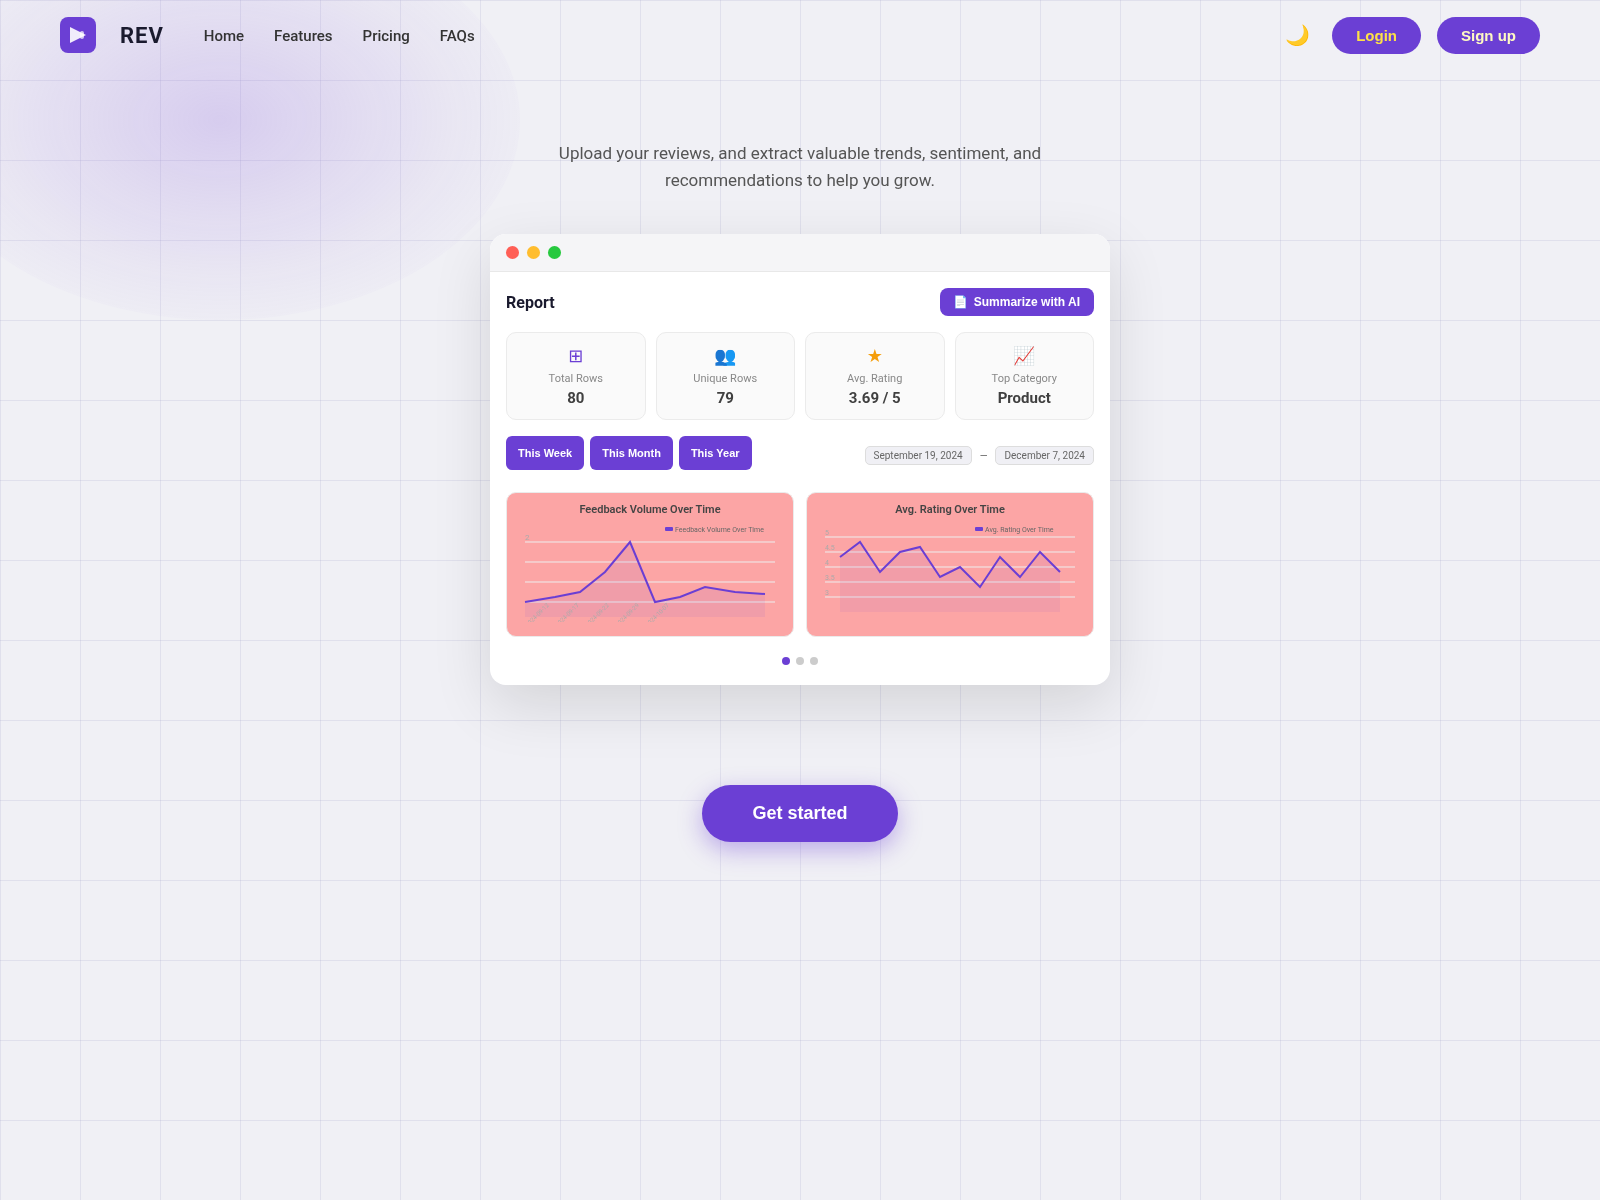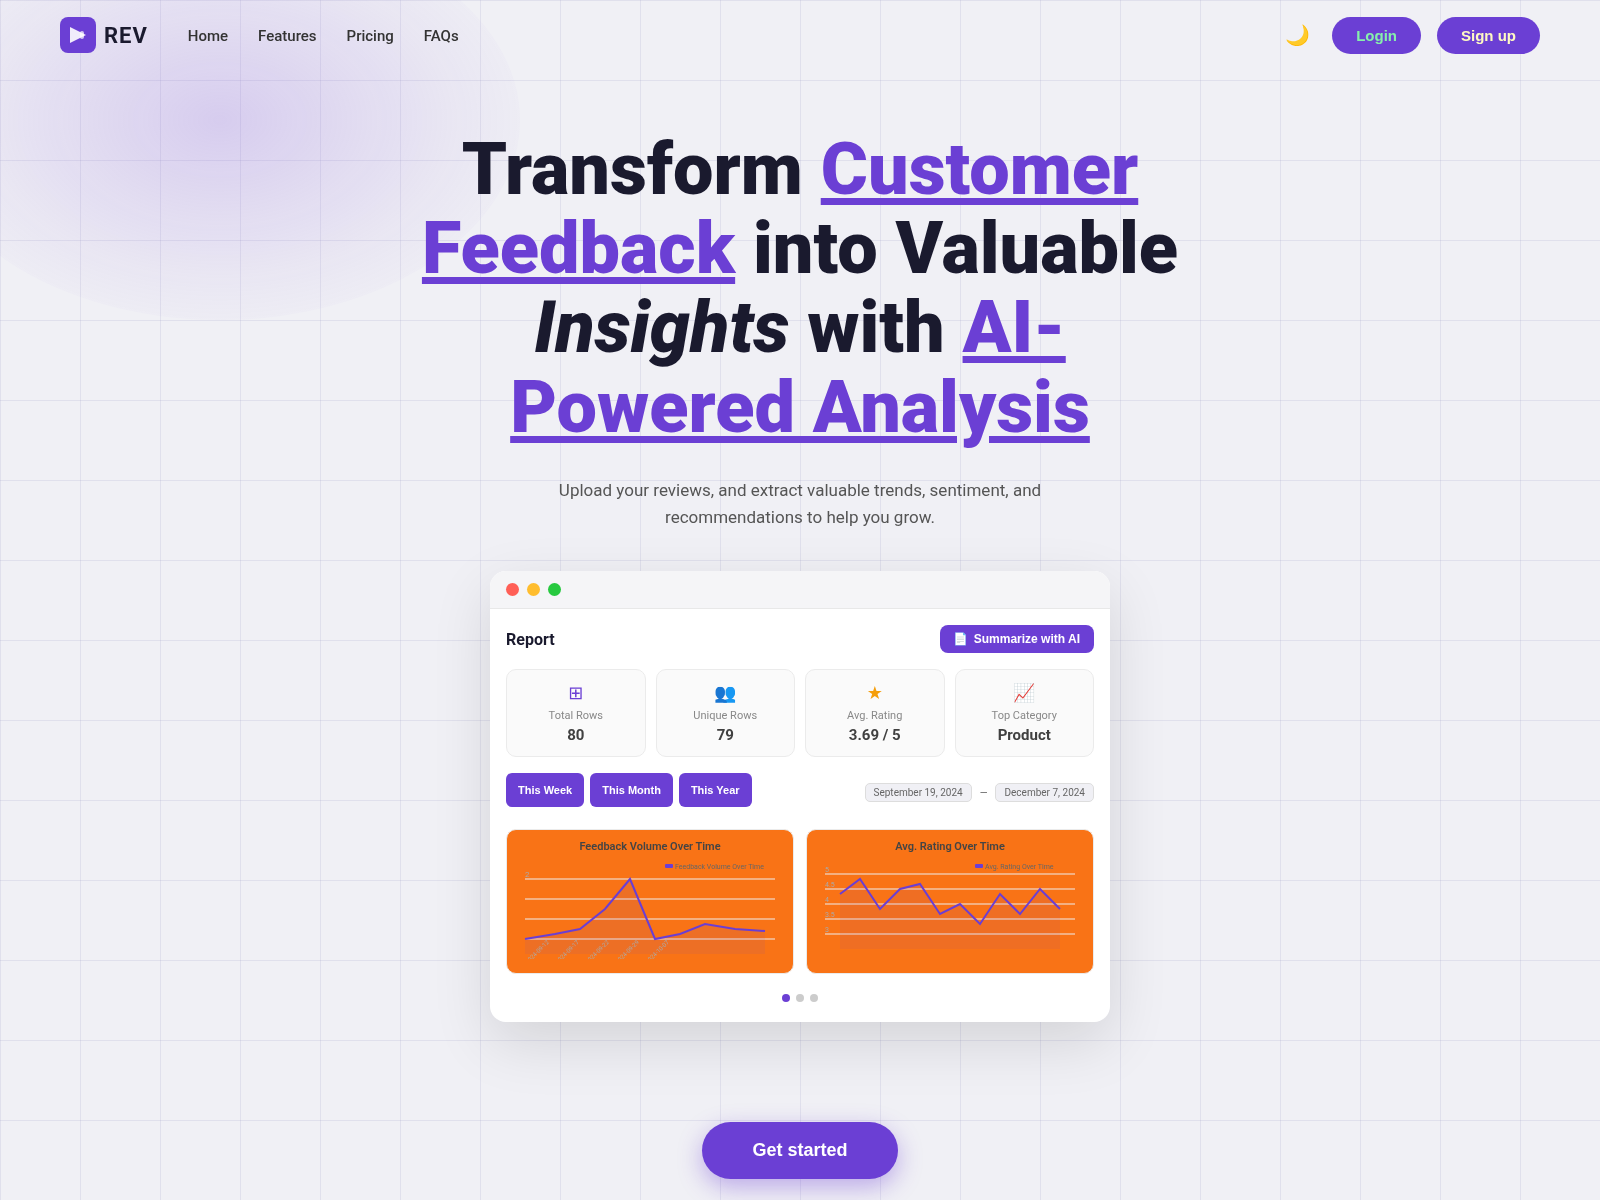--- a/index.html
+++ b/index.html
@@ -51,21 +51,21 @@
 
     .nav-left {
       display: flex;
       align-items: center;
       gap: 40px;
     }
 
     .logo {
       display: flex;
       align-items: center;
-      gap: 8px;
+      gap: 24px;
       text-decoration: none;
     }
 
     .logo-icon {
       width: 36px;
       height: 36px;
     }
 
     .logo-text {
       font-size: 22px;
@@ -100,21 +100,21 @@
       border: none;
       cursor: pointer;
       font-size: 20px;
       color: #333;
       padding: 6px;
       border-radius: 50%;
     }
 
     .btn-login {
       background: #6b3fd4;
-      color: #86efac;
+      color: #fde047;
       border: none;
       padding: 10px 24px;
       border-radius: 24px;
       font-size: 15px;
       font-weight: 600;
       cursor: pointer;
     }
 
     .btn-signup {
       background: #6b3fd4;
@@ -266,21 +266,21 @@
 
     
     .charts-area {
       display: grid;
       grid-template-columns: 1fr 1fr;
       gap: 12px;
       margin-bottom: 12px;
     }
 
     .chart-container {
-      background: #f97316;
+      background: #fca5a5;
       border: 1px solid #ebebeb;
       border-radius: 10px;
       padding: 10px;
     }
 
     .chart-title {
       font-size: 11px;
       font-weight: 600;
       color: #444;
       margin-bottom: 6px;
@@ -372,24 +372,20 @@
     </ul>
   </div>
   <div class="nav-right">
     <button class="dark-mode-btn">🌙</button>
     <button class="btn-login">Login</button>
     <button class="btn-signup">Sign up</button>
   </div>
 </nav>
 
 <section class="hero">
-  <h1 class="hero-title">
-    <span class="text-black">Transform </span><span class="text-purple">Customer Feedback</span><span class="text-black"> into Valuable </span><br>
-    <span class="text-black text-italic">Insights</span><span class="text-black"> with </span><span class="text-purple">AI-Powered Analysis</span>
-  </h1>
   <p class="hero-subtitle">Upload your reviews, and extract valuable trends, sentiment, and recommendations to help you grow.</p>
 
   <div class="dashboard-mockup">
     <div class="mockup-titlebar">
       <span class="dot dot-red"></span>
       <span class="dot dot-yellow"></span>
       <span class="dot dot-green"></span>
     </div>
     <div class="mockup-content">
       <div class="report-header">

